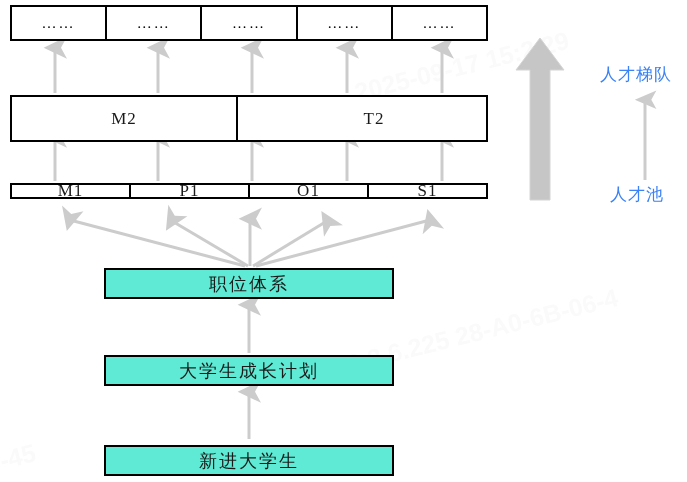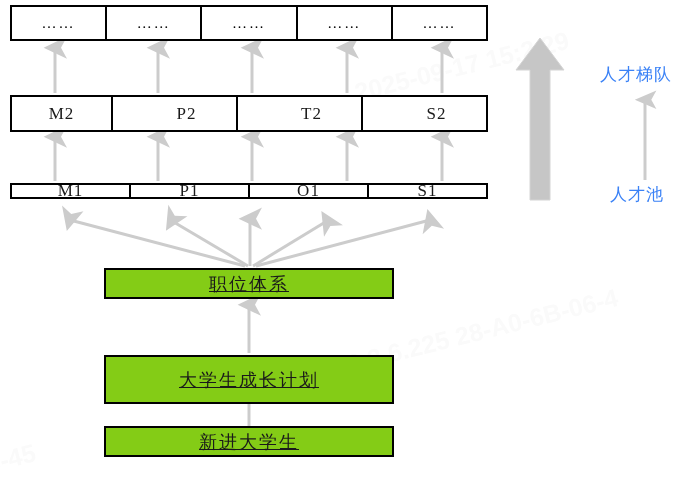--- a/index.html
+++ b/index.html
@@ -50,46 +50,45 @@
     display: flex;
     align-items: center;
     justify-content: center;
     font-size: 17px;
     color: #1a1a1a;
     letter-spacing: 1px;
   }
   .strip .cell:last-child { border-right: none; }
 
   #row-dots  { top: 5px;   height: 36px; }
-  #row-level2{ top: 95px;  height: 37px; gap: 24px; }
+  #row-level2{ top: 95px;  height: 47px; gap: 24px; }
   #row-level1{ top: 183px; height: 16px; }
 
   #row-dots .cell {
     font-size: 15px;
     letter-spacing: 2px;
     color: #000000;
   }
 
   
   .box {
     position: absolute;
     border: 2px solid #000000;
     box-sizing: border-box;
-    background: #84cc16;
+    background: #5eead4;
     display: flex;
     align-items: center;
     justify-content: center;
     font-size: 18px;
     color: #1a1a1a;
     letter-spacing: 2px;
-    text-decoration: underline;
   }
   #box-position-system { left: 104px; top: 268px; width: 290px; height: 31px; }
-  #box-growth-plan     { left: 104px; top: 355px; width: 290px; height: 49px; }
-  #box-new-graduate    { left: 104px; top: 426px; width: 290px; height: 31px; }
+  #box-growth-plan     { left: 104px; top: 355px; width: 290px; height: 31px; }
+  #box-new-graduate    { left: 104px; top: 445px; width: 290px; height: 31px; }
 
   
   #arrows {
     position: absolute;
     left: 0;
     top: 0;
     width: 687px;
     height: 482px;
   }
 
@@ -168,23 +167,21 @@
   <div class="strip" id="row-dots">
     <div class="cell">……</div>
     <div class="cell">……</div>
     <div class="cell">……</div>
     <div class="cell">……</div>
     <div class="cell">……</div>
   </div>
 
   <div class="strip" id="row-level2">
     <div class="cell">M2</div>
-    <div class="cell">P2</div>
     <div class="cell">T2</div>
-    <div class="cell">S2</div>
   </div>
 
   <div class="strip" id="row-level1">
     <div class="cell">M1</div>
     <div class="cell">P1</div>
     <div class="cell">O1</div>
     <div class="cell">S1</div>
   </div>
 
   <div class="box" id="box-position-system">职位体系</div>

